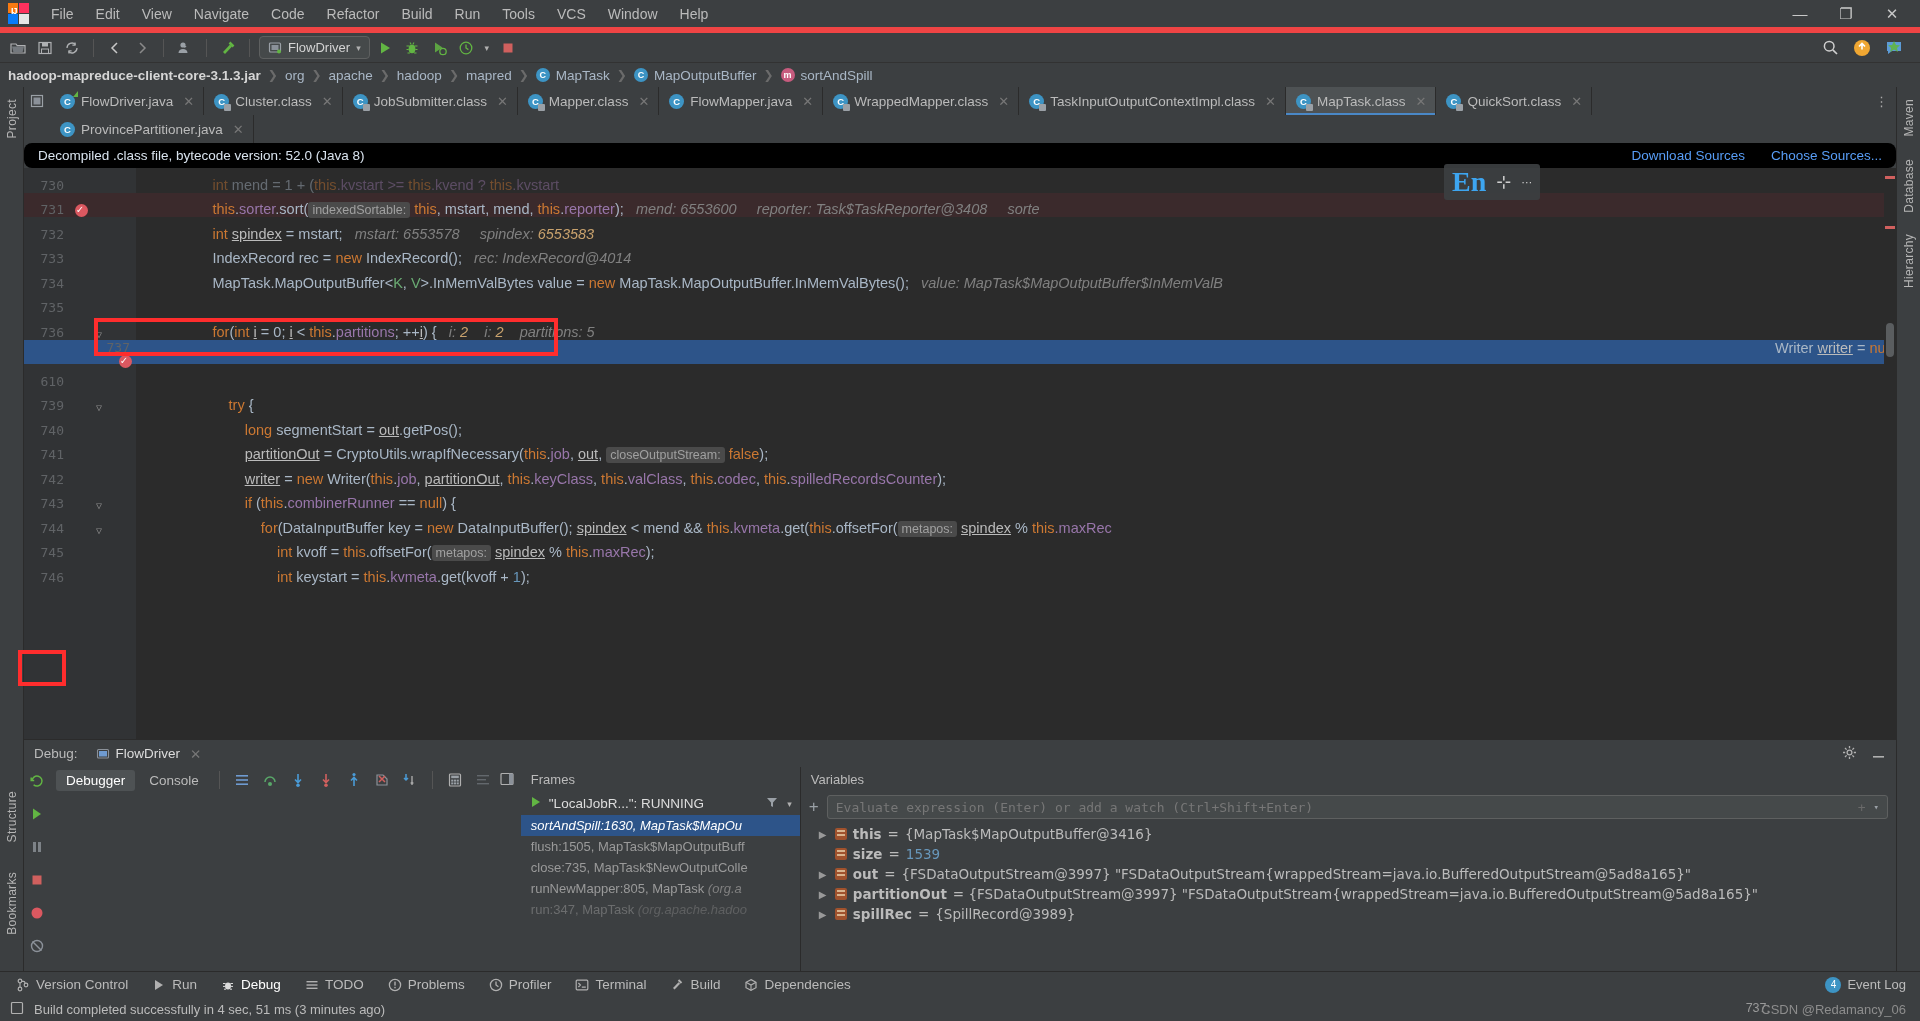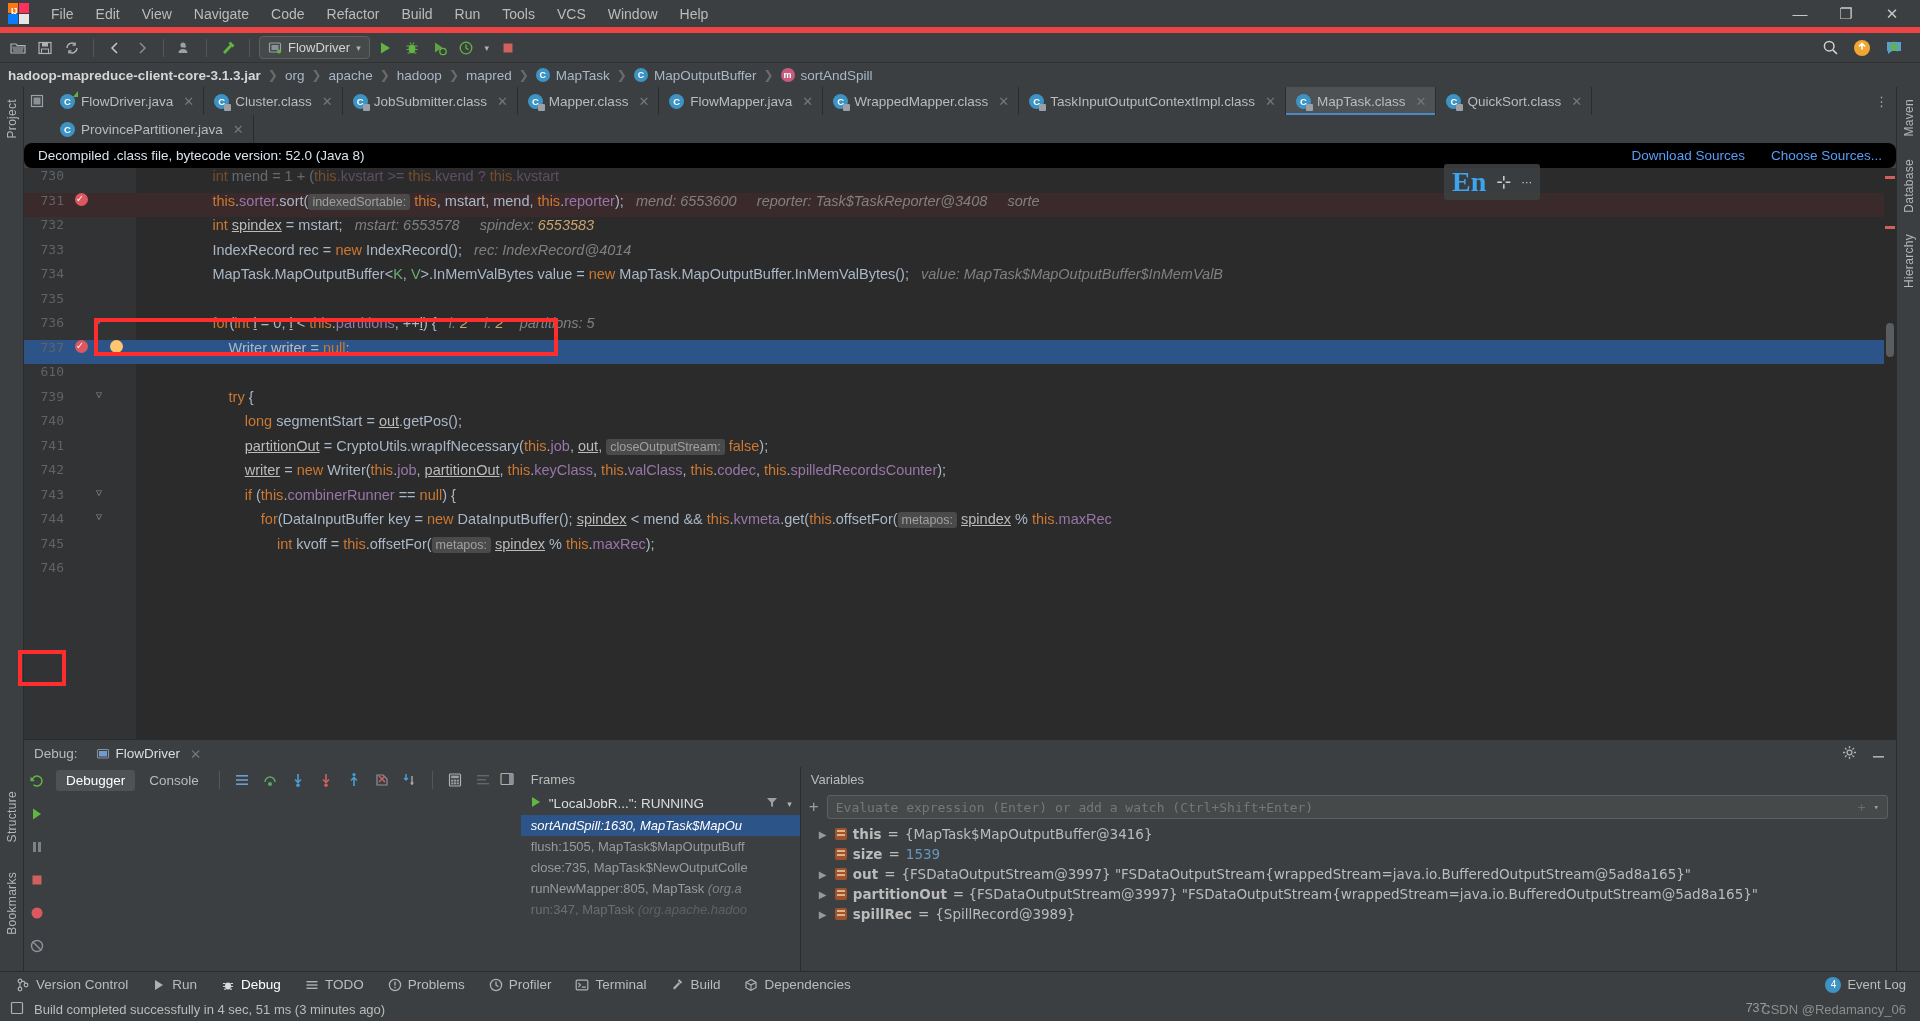--- a/index.html
+++ b/index.html
@@ -113,41 +113,41 @@
   .banner .links { margin-left:auto; display:flex; gap:26px; }
   .banner .links a { color:#589df6; text-decoration:none; }
 
   
   .editorwrap { position:relative; flex:1 1 auto; min-height:0; background:#2b2b2b; display:flex; overflow:hidden; }
   .gutter {
     width:112px; flex:0 0 112px; background:#313335; position:relative;
     font-family:"DejaVu Sans Mono", monospace; font-size:13px;
   }
   .codearea { flex:1 1 auto; position:relative; overflow:hidden; font-family:Liberation Sans, sans-serif; font-size:14.5px; }
-  .lrow { height:24.5px; display:flex; align-items:flex-start; position:relative; white-space:nowrap; }
+  .lrow { height:24.5px; display:flex; align-items:flex-end; position:relative; white-space:nowrap; }
   .gnum { width:46px; text-align:right; color:#606366; padding-right:6px; font-size:13px; }
   .gicon { width:22px; display:flex; align-items:center; justify-content:center; }
   .gfold { width:14px; display:flex; align-items:center; justify-content:center; color:#888; font-size:10px; }
   .breakpt { width:13px; height:13px; border-radius:50%; background:#db5860; position:relative; display:inline-block; }
   .breakpt .ck { position:absolute; left:2px; top:-1px; color:#fff; font-size:11px; line-height:13px; }
   .bulb { width:13px; height:13px; border-radius:50%; background:#ffc66d; }
 
   .code { padding-left:12px; white-space:pre; }
   .kw { color:#cc7832; }
   .num { color:#6897bb; }
   .fld { color:#9876aa; }
   .gen { color:#6aab73; }
   .plain { color:#a9b7c6; }
   .hintv { color:#808080; font-style:italic; }
   .hintn { color:#c9a26d; font-style:italic; }
   .param { background:#4a4a4a; color:#a0a0a0; font-size:12.5px; border-radius:3px; padding:1px 4px; font-style:normal; }
   .und { text-decoration:underline; }
 
   .row-bp { background:#3b2a2c; }
-  .row-sel { background:#2d5489; }
+  .row-sel { background:#2d5489;flex-direction:column; }
 
   
   .vscroll { position:absolute; right:0; top:0; bottom:0; width:12px; background:#2b2b2b; }
   .vthumb { position:absolute; right:2px; width:8px; background:#5a5d5f; border-radius:4px; }
   .errmark { position:absolute; right:1px; width:10px; height:3px; }
 
   
   .redbox { position:absolute; border:4px solid #ff2d2d; pointer-events:none; z-index:60; }
 
   
@@ -613,20 +613,23 @@
               <span class="code"><span class="plain">                        </span><span class="und">writer</span><span class="plain"> = </span><span class="kw">new</span><span class="plain"> Writer(</span><span class="kw">this</span><span class="plain">.</span><span class="fld">job</span><span class="plain">, </span><span class="und">partitionOut</span><span class="plain">, </span><span class="kw">this</span><span class="plain">.</span><span class="fld">keyClass</span><span class="plain">, </span><span class="kw">this</span><span class="plain">.</span><span class="fld">valClass</span><span class="plain">, </span><span class="kw">this</span><span class="plain">.</span><span class="fld">codec</span><span class="plain">, </span><span class="kw">this</span><span class="plain">.</span><span class="fld">spilledRecordsCounter</span><span class="plain">);</span></span>
             </div>
           <div class="lrow">
               <span class="code"><span class="plain">                        </span><span class="kw">if</span><span class="plain"> (</span><span class="kw">this</span><span class="plain">.</span><span class="fld">combinerRunner</span><span class="plain"> == </span><span class="kw">null</span><span class="plain">) {</span></span>
             </div>
           <div class="lrow">
               <span class="code"><span class="plain">                            </span><span class="kw">for</span><span class="plain">(DataInputBuffer key = </span><span class="kw">new</span><span class="plain"> DataInputBuffer(); </span><span class="und">spindex</span><span class="plain"> &lt; mend &amp;&amp; </span><span class="kw">this</span><span class="plain">.</span><span class="fld">kvmeta</span><span class="plain">.get(</span><span class="kw">this</span><span class="plain">.offsetFor(</span><span class="param">metapos:</span><span class="plain"> </span><span class="und">spindex</span><span class="plain"> % </span><span class="kw">this</span><span class="fld">.maxRec</span></span>
             </div>
           <div class="lrow">
               <span class="code"><span class="plain">                                </span><span class="kw">int</span><span class="plain"> kvoff = </span><span class="kw">this</span><span class="plain">.offsetFor(</span><span class="param">metapos:</span><span class="plain"> </span><span class="und">spindex</span><span class="plain"> % </span><span class="kw">this</span><span class="plain">.</span><span class="fld">maxRec</span><span class="plain">);</span></span>
+            </div>
+          <div class="lrow">
+              <span class="code"><span class="plain">                                </span><span class="kw">int</span><span class="plain"> keystart = </span><span class="kw">this</span><span class="plain">.</span><span class="fld">kvmeta</span><span class="plain">.get(kvoff + </span><span class="num">1</span><span class="plain">);</span></span>
             </div>
 
           <div class="vscroll">
             <div class="errmark" style="top:8px;background:#d0605e;"></div>
             <div class="errmark" style="top:58px;background:#d0605e;"></div>
             <div class="vthumb" style="top:155px;height:34px;"></div>
           </div>
         </div>
 
       </div>

